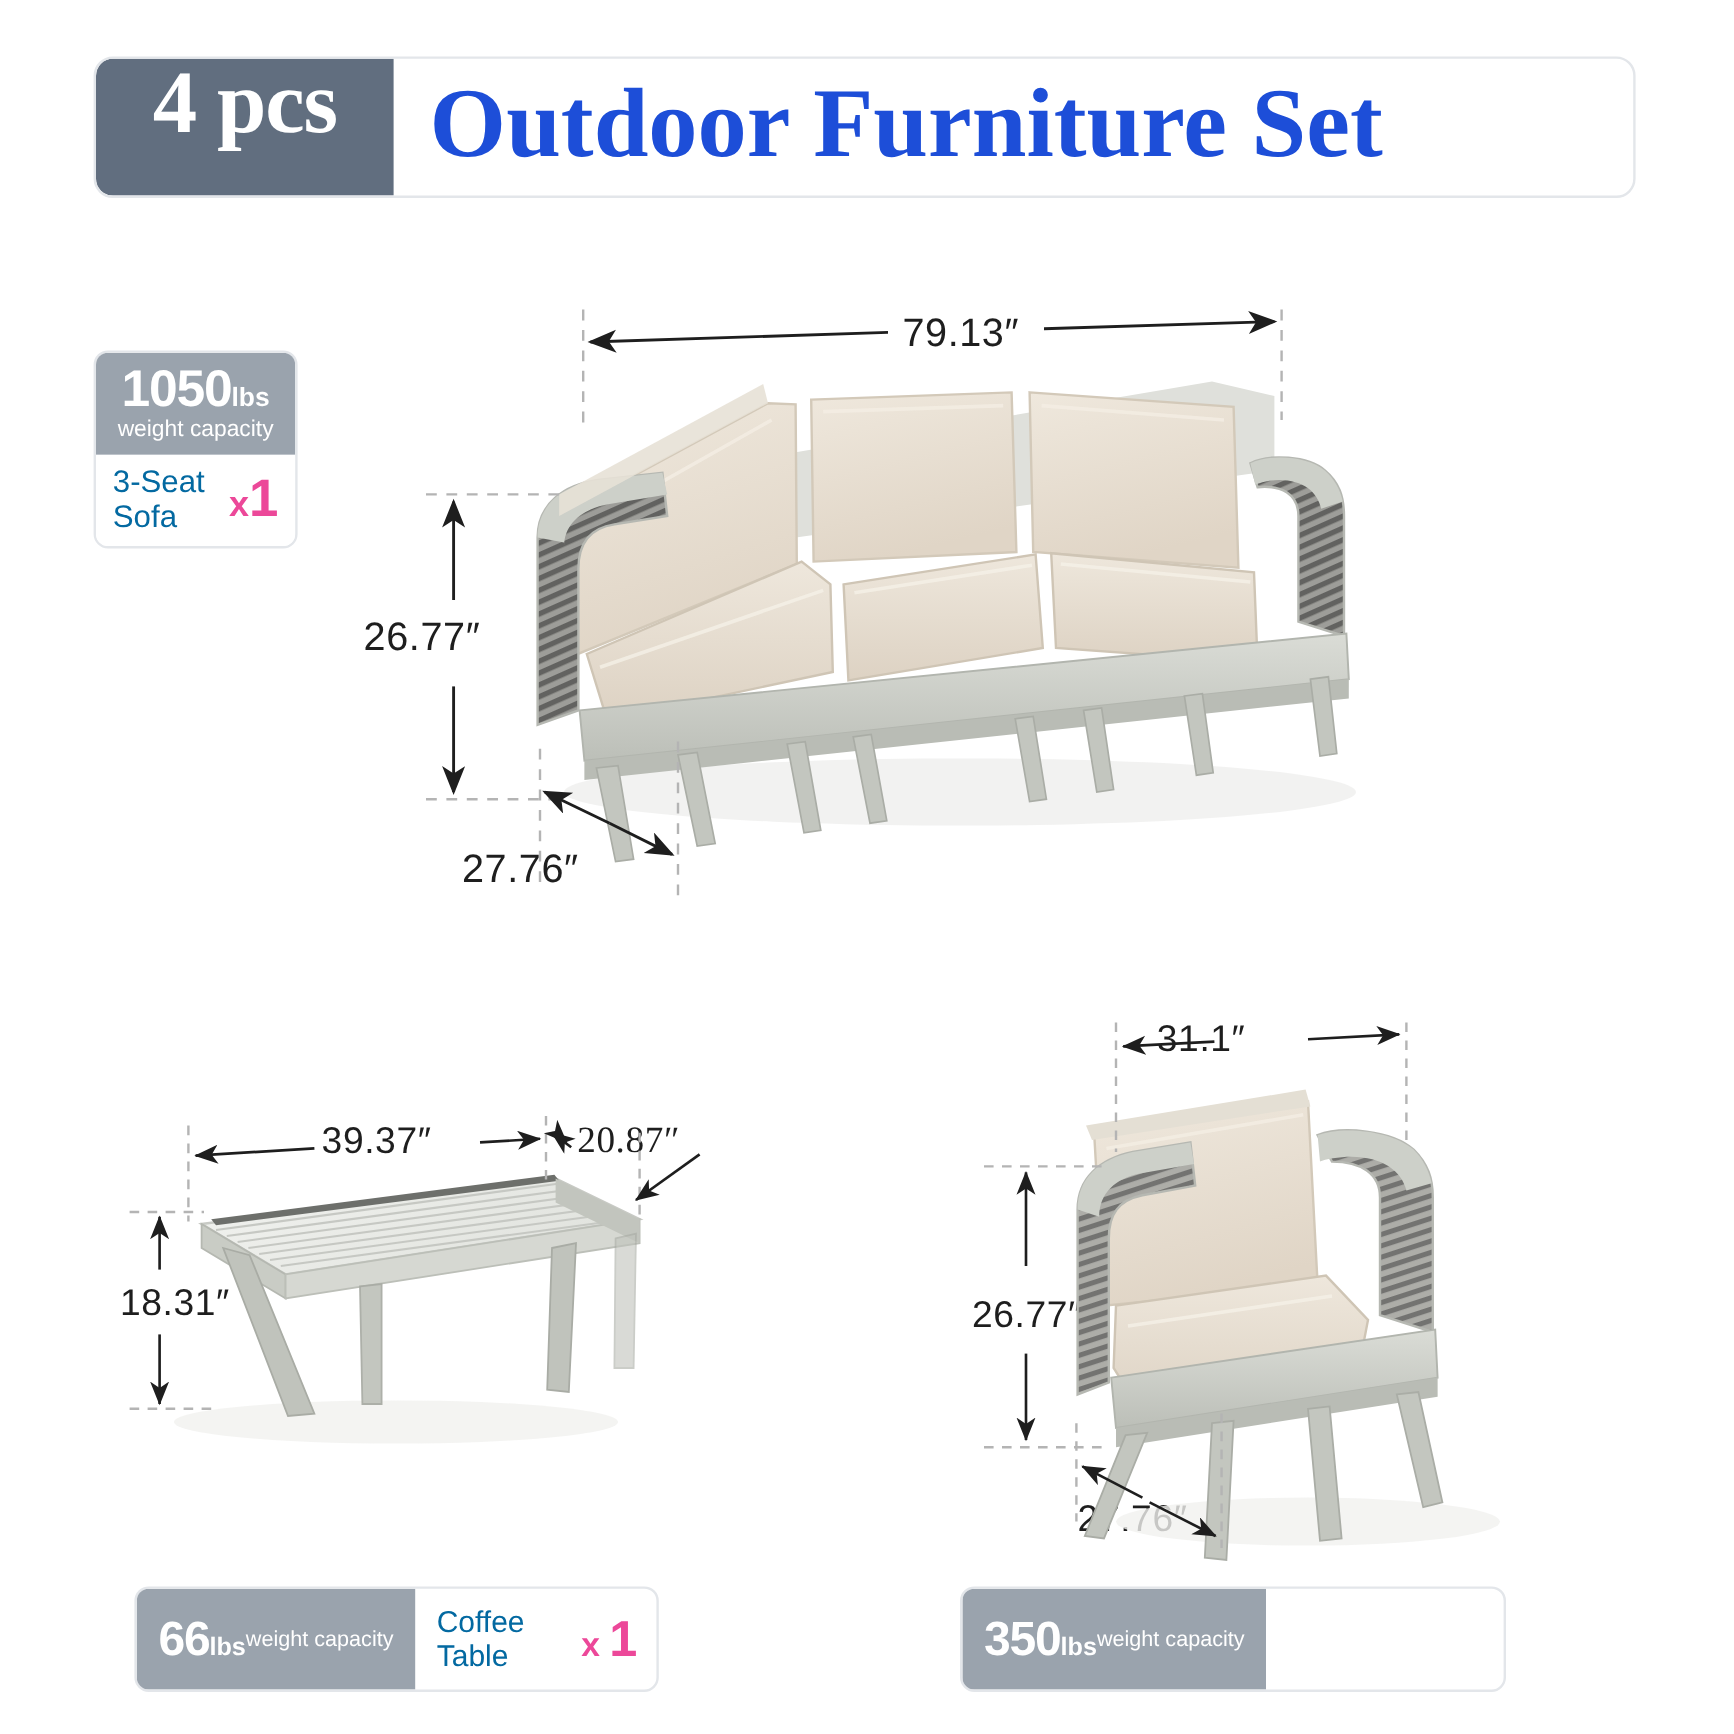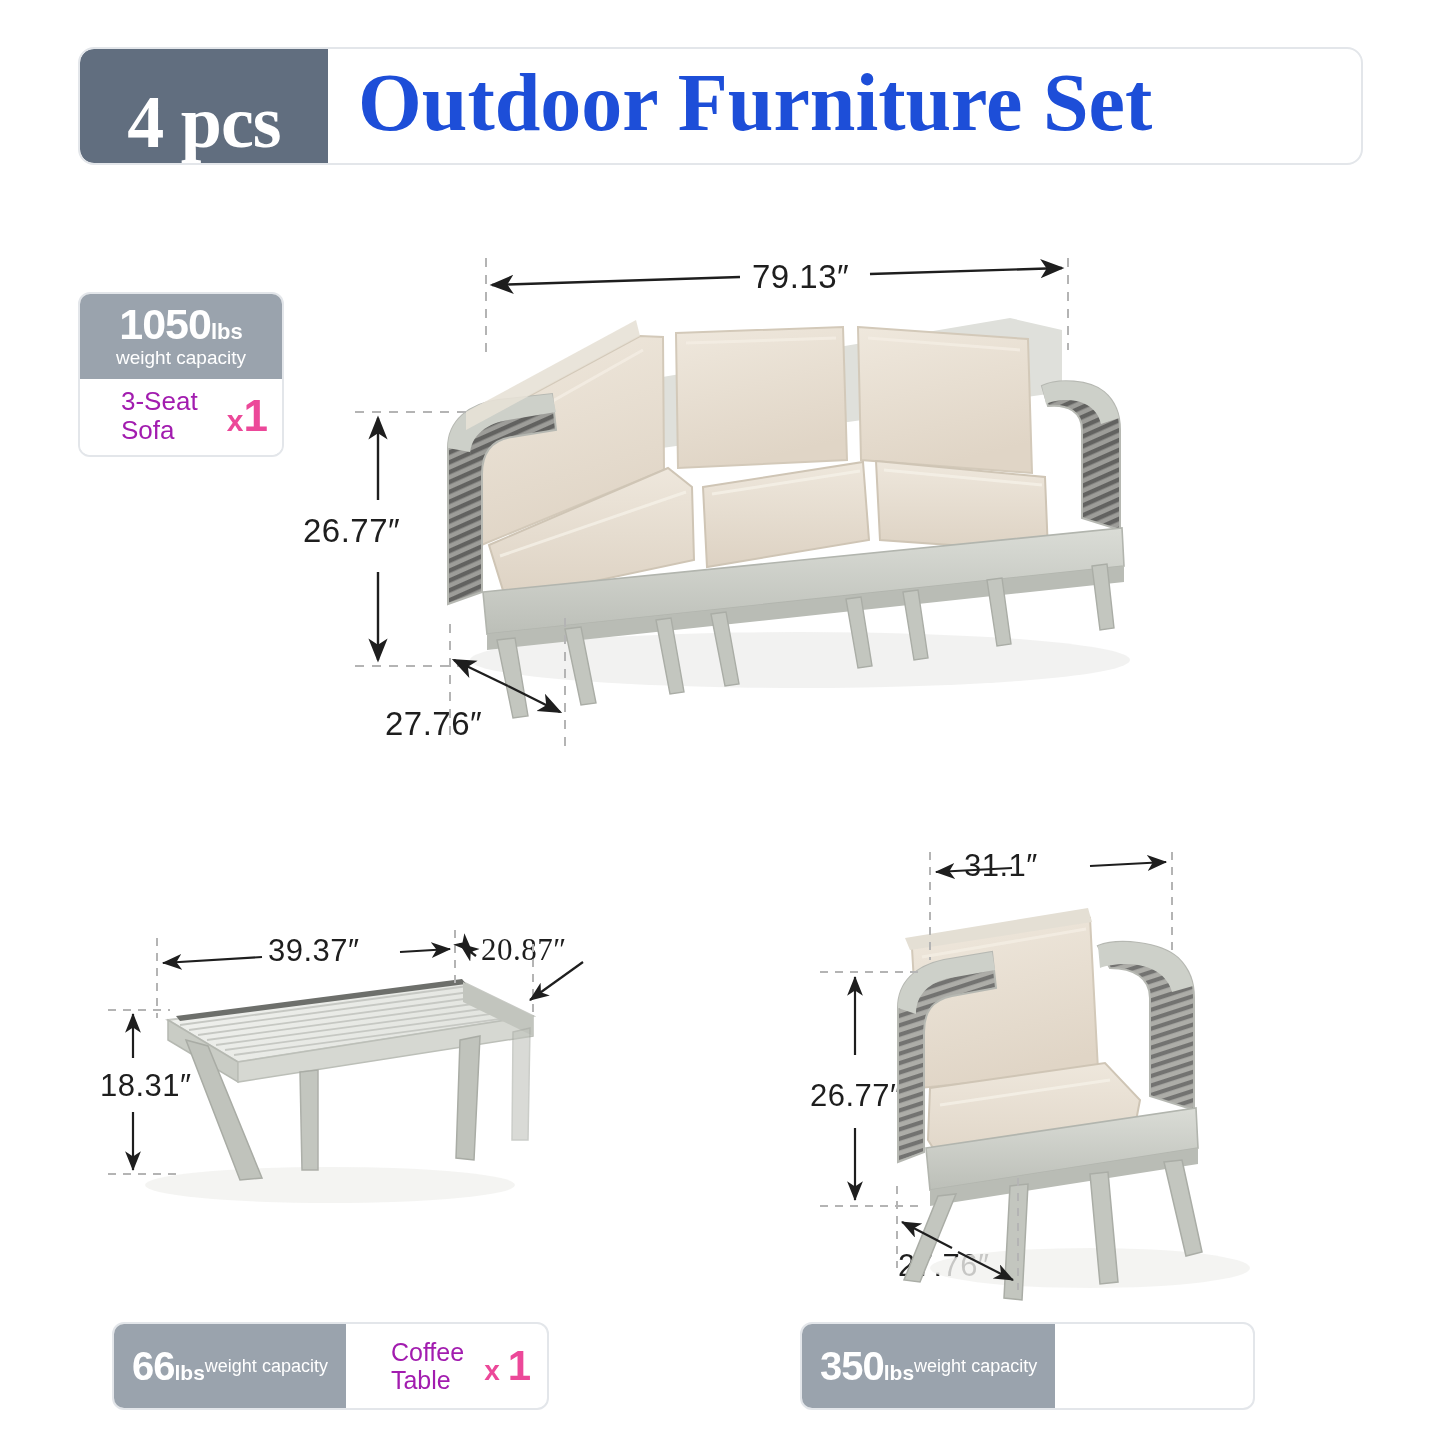--- a/index.html
+++ b/index.html
@@ -26,21 +26,21 @@
     background: #ffffff;
     display: flex;
     align-items: stretch;
     overflow: hidden;
   }
   .header-badge {
     background: #616e7f;
     border-radius: 14px 0 0 14px;
     width: 248px;
     display: flex;
-    align-items: flex-end;
+    align-items: flex-start;
     justify-content: center;
     flex: 0 0 248px;
   }
   .header-badge span {
     color: #ffffff;
     font-family: "Liberation Serif", serif;
     font-weight: bold;
     font-size: 74px;
     letter-spacing: -1px;
     line-height: 1;
@@ -59,21 +59,21 @@
     font-size: 82px;
     letter-spacing: 0px;
     line-height: 1;
     white-space: nowrap;
     padding-bottom: 6px;
   }
 
   
   .spec-vert {
     position: absolute;
-    width: 206px;
+    width: 170px;
     border: 2px solid #e3e6ea;
     border-radius: 12px;
     overflow: hidden;
     background: #fff;
   }
   .spec-vert .cap {
     background: #9aa3ad;
     padding: 9px 0 10px 0;
     text-align: center;
     color: #ffffff;
@@ -82,21 +82,21 @@
     font-size: 43px; font-weight: bold; letter-spacing: -1px;
     line-height: 1;
   }
   .cap-unit { font-size: 22px; font-weight: bold; }
   .cap-label { font-size: 19px; margin-top: 2px; line-height: 1.1; }
   .spec-vert .info {
     display: flex; align-items: center; justify-content: space-between;
     padding: 8px 14px 10px 14px;
     background: #ffffff;
   }
-  .info-name { font-size: 26px; color: #a21caf; line-height: 1.12; margin-left: 27px; }
+  .info-name { font-size: 26px; color: #0369a1; line-height: 1.12; }
   .info-qty  { font-size: 30px; color: #ec4899; font-weight: bold; white-space: nowrap; }
   .info-qty b { font-size: 44px; }
 
   
   .spec-horz {
     position: absolute;
     height: 88px;
     border: 2px solid #e3e6ea;
     border-radius: 12px;
     overflow: hidden;

